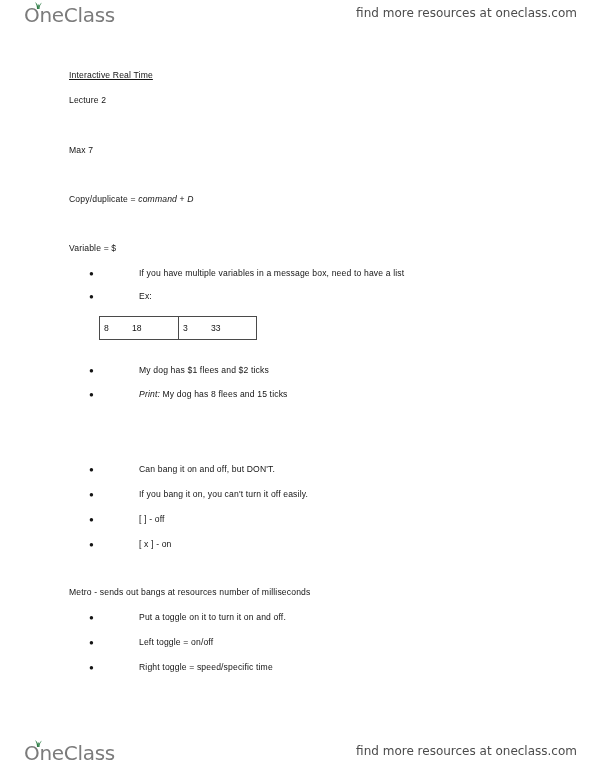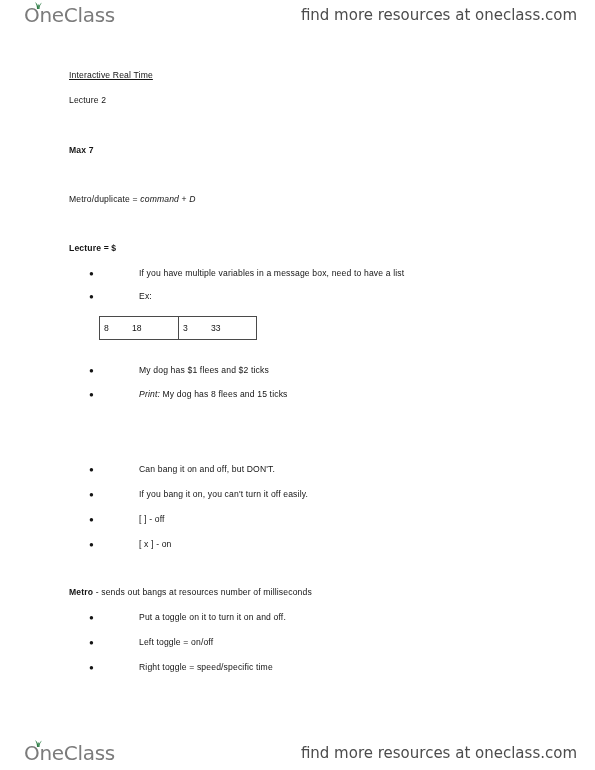--- a/index.html
+++ b/index.html
@@ -57,42 +57,42 @@
     top: 0px;
     width: 9px;
     height: 7px;
   }
 
   .wm-right {
     position: absolute;
     right: 26px;
     top: 6px;
     font-family: "DejaVu Sans", sans-serif;
-    font-size: 15px;
+    font-size: 12px;
     color: #4c4c4c;
     white-space: nowrap;
   }
 
   
   .doc {
     position: absolute;
     left: 0;
     top: 0;
     width: 542px;
     height: 770px;
   }
   .line {
     position: absolute;
     font-size: 8.6px;
     line-height: 11px;
     color: #141414;
     white-space: nowrap;
     letter-spacing: 0.15px;
   }
-  .bold { font-weight: bold; }
+  .bold { font-weight: normal; }
   .ital { font-style: italic; }
   .underline { text-decoration: underline; }
 
   .bullet-row {
     position: absolute;
     display: flex;
     align-items: baseline;
     font-size: 8.6px;
     line-height: 11px;
     color: #141414;
@@ -150,24 +150,24 @@
 
 <div class="doc">
 
   <div class="line underline" style="left:69px; top:70px;">Interactive Real Time</div>
 
   <div class="line" style="left:69px; top:95px;">Lecture 2</div>
 
   <div class="line bold" style="left:69px; top:145px;">Max 7</div>
 
   <div class="line" style="left:69px; top:194px;">
-    <span>Metro/duplicate = </span><span class="ital">command</span><span> + </span><span class="ital">D</span>
-  </div>
-
-  <div class="line bold" style="left:69px; top:243px;">Lecture = $</div>
+    <span>Copy/duplicate = </span><span class="ital">command</span><span> + </span><span class="ital">D</span>
+  </div>
+
+  <div class="line bold" style="left:69px; top:243px;">Variable = $</div>
 
   <div class="bullet-row" style="left:89px; top:268px;">
     <span class="bullet-dot">●</span>
     <span class="bullet-text">If you have multiple variables in a message box, need to have a list</span>
   </div>
 
   <div class="bullet-row" style="left:89px; top:291px;">
     <span class="bullet-dot">●</span>
     <span class="bullet-text">Ex:</span>
   </div>

